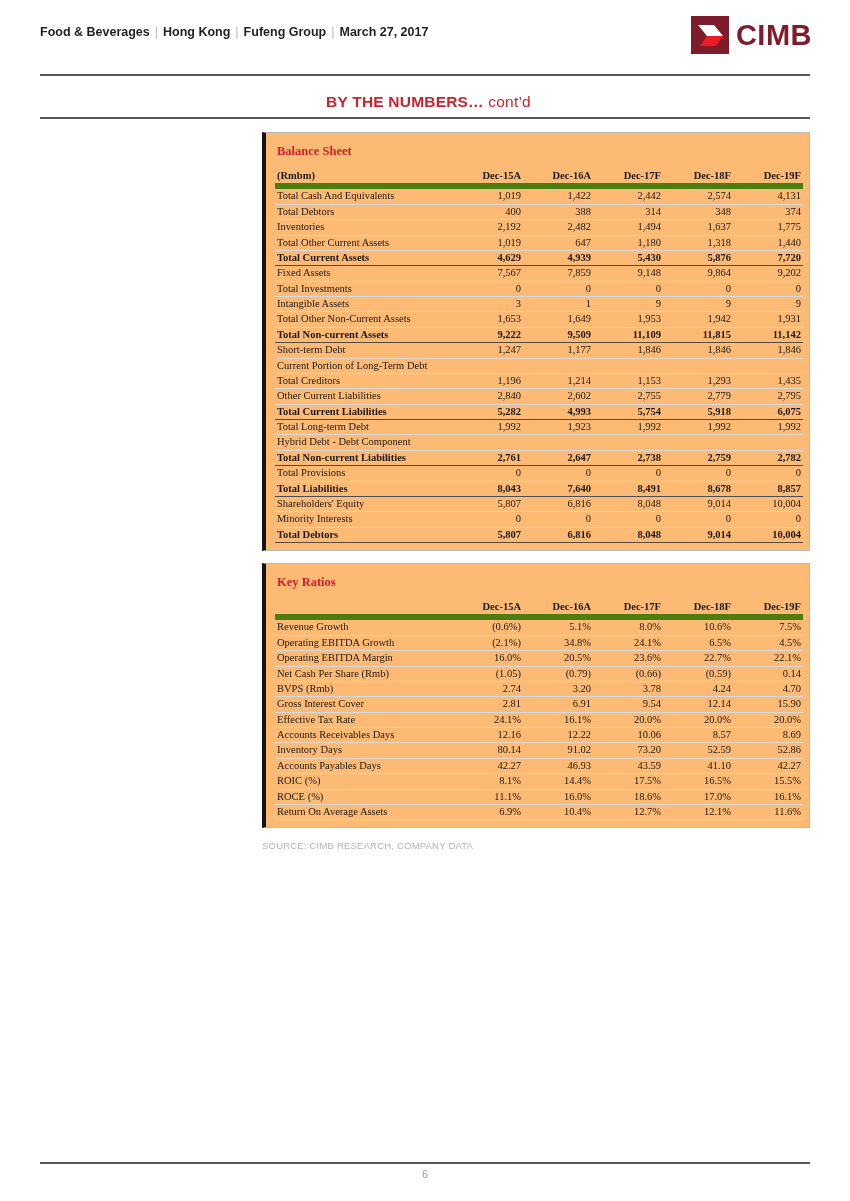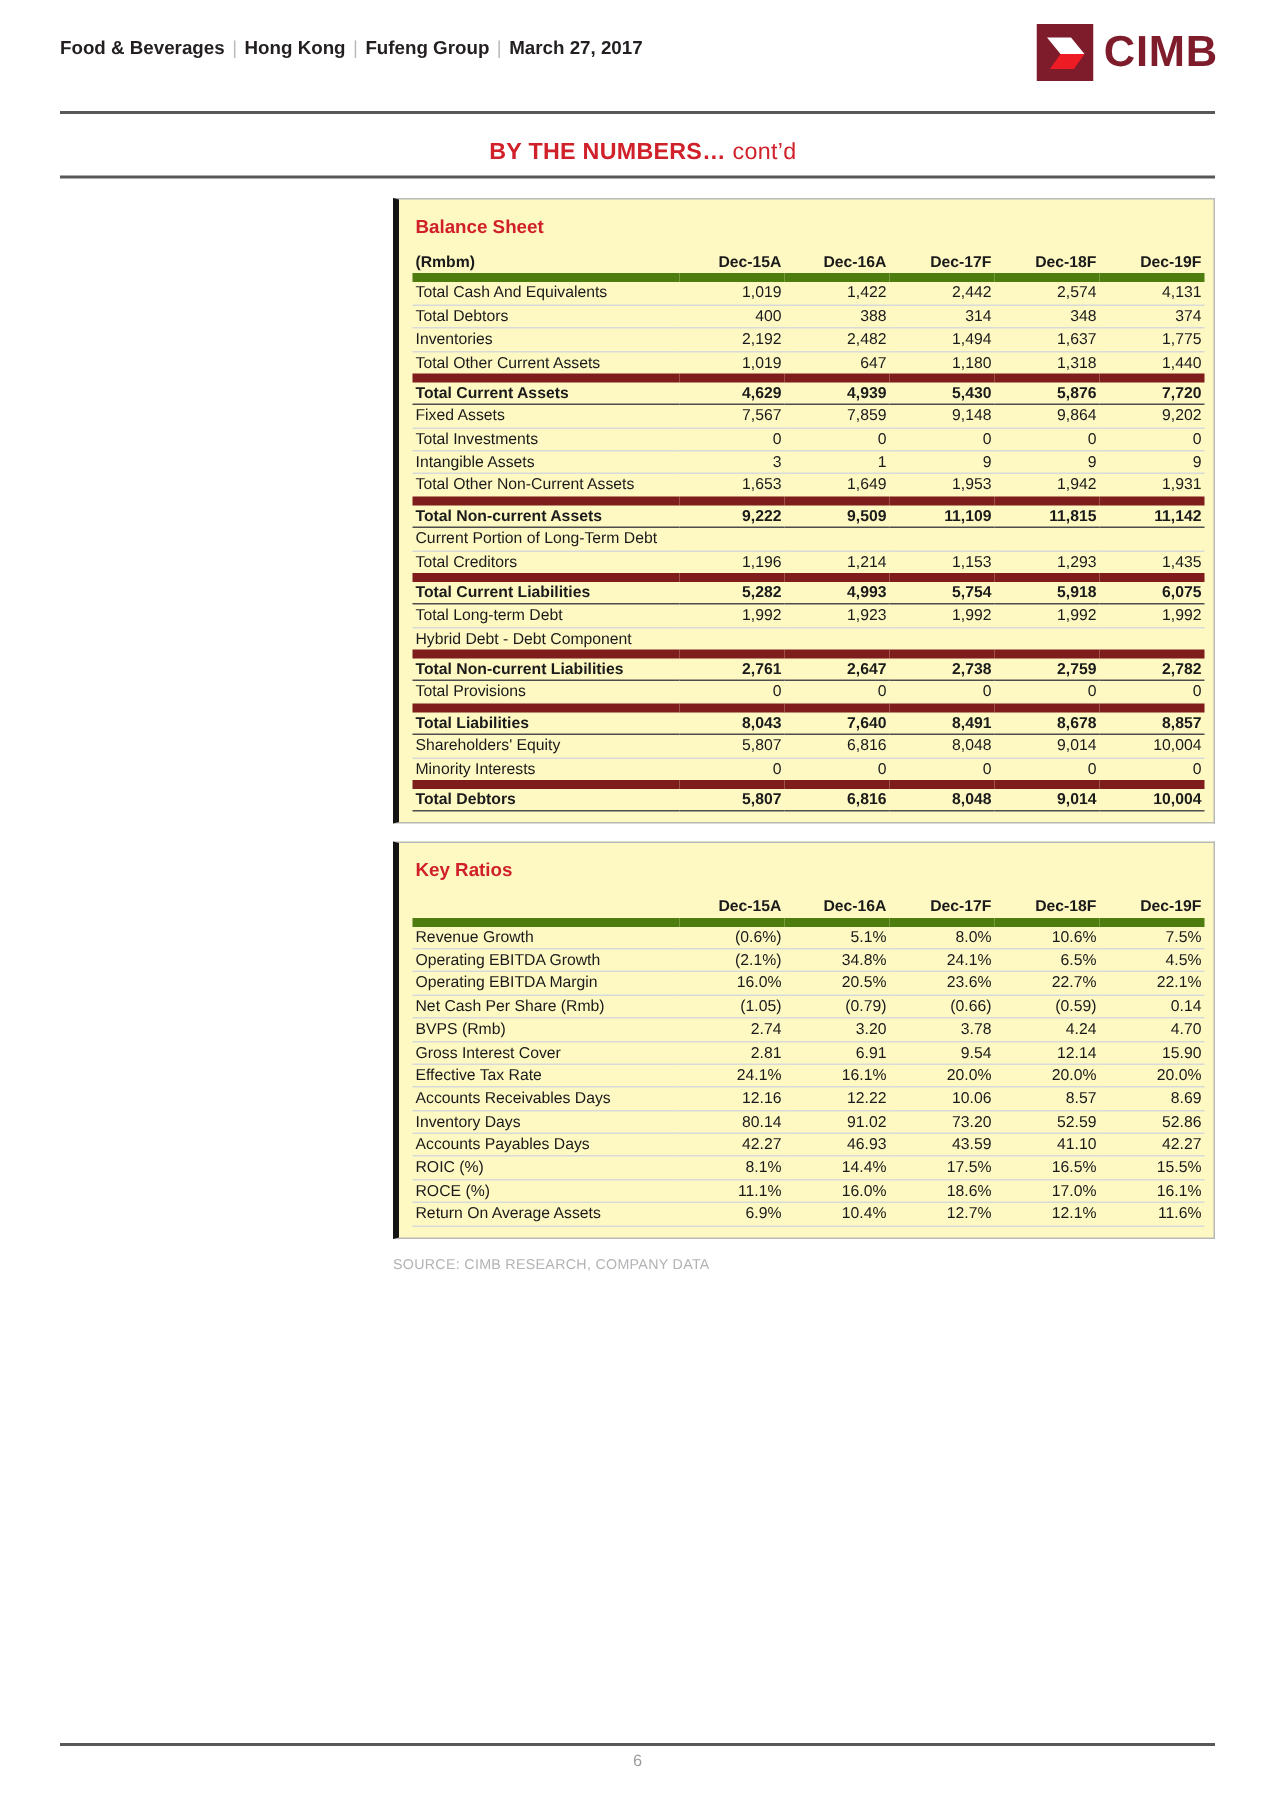--- a/index.html
+++ b/index.html
@@ -14,29 +14,29 @@
   .breadcrumb { font-size: 12.5px; font-weight: bold; padding-top: 9px; white-space: nowrap; }
   .sep { color: #b9bbbd; font-weight: normal; padding: 0 5px; }
   .logo { display: flex; align-items: center; gap: 7px; text-align: center; }
   .logo-text { font-size: 29px; font-weight: bold; color: var(--logo-maroon, #7F1C2B); letter-spacing: 0.5px; line-height: 1; }
   .rule { height: 2px; background: var(--rule-gray, #57585a); margin: 14px 40px 0 40px; }
   .section-title { margin: 17px 40px 0 47px; font-size: 15.5px; color: var(--accent-red, #D0202A); letter-spacing: 0.2px; text-align: center; }
   .st-main { font-weight: bold; }
   .rule-title { margin-top: 6px; }
   .content { margin: 13px 40px 0 262px; width: 548px; }
   .table-box { border: 1px solid #b7b9bb; border-left: 4px solid #141414;
-    padding: 9px 6px 7px 9px; margin-bottom: 12px; background: #fef9c3; }
+    padding: 9px 6px 7px 9px; margin-bottom: 12px; background: #fdba74; font-family: Liberation Serif, serif; }
   .box-title { color: var(--accent-red, #D0202A); font-weight: bold; font-size: 12.5px; margin: 2px 0 10px 2px; }
   table { width: 100%; border-collapse: collapse; font-size: 10.5px; color: #1a1a1a; }
   td { padding: 1px 2px; line-height: 1.18; vertical-align: bottom; }
   .label-cell { text-align: left; width: 178px; }
   .num-cell { text-align: right; width: 70px; }
   thead td { font-weight: bold; border-bottom: 6px solid #4d7c0f; }
   tbody td { border-bottom: 1px solid #d8d9da; }
-  tbody tr.total-row td { font-weight: bold; border-top: 6px solid #7f1d1d; border-bottom: 1px solid #4d4d4f; }
+  tbody tr.total-row td { font-weight: bold; border-top: 1px solid #7f1d1d; border-bottom: 1px solid #4d4d4f; }
   .source-note { text-align: left; color: #b1b3b6; font-size: 9.5px; margin: 1px 2px 0 0; letter-spacing: 0.2px; }
   .footer-rule { position: absolute; left: 40px; right: 40px; top: 1162px; height: 2px; background: var(--rule-gray, #57585a); }
   .page-number { position: absolute; top: 1168px; left: 0; right: 0; text-align: center; color: #9b9da0; font-size: 11px; }
   .logo-sq { fill: var(--logo-maroon, #7F1C2B); }
   .logo-arrow-top { fill: #ffffff; }
   .logo-arrow-bottom { fill: var(--logo-bright-red, #ED1C24); }
 </style>
 </head>
 <body>
 
@@ -155,34 +155,50 @@
             </tr>
             <tr class="total-row">
               <td class="label-cell">Total Non-current Assets</td>
               <td class="num-cell">9,222</td>
               <td class="num-cell">9,509</td>
               <td class="num-cell">11,109</td>
               <td class="num-cell">11,815</td>
               <td class="num-cell">11,142</td>
             </tr>
             <tr>
+              <td class="label-cell">Short-term Debt</td>
+              <td class="num-cell">1,247</td>
+              <td class="num-cell">1,177</td>
+              <td class="num-cell">1,846</td>
+              <td class="num-cell">1,846</td>
+              <td class="num-cell">1,846</td>
+            </tr>
+            <tr>
               <td class="label-cell">Current Portion of Long-Term Debt</td>
               <td class="num-cell"></td>
               <td class="num-cell"></td>
               <td class="num-cell"></td>
               <td class="num-cell"></td>
               <td class="num-cell"></td>
             </tr>
             <tr>
               <td class="label-cell">Total Creditors</td>
               <td class="num-cell">1,196</td>
               <td class="num-cell">1,214</td>
               <td class="num-cell">1,153</td>
               <td class="num-cell">1,293</td>
               <td class="num-cell">1,435</td>
+            </tr>
+            <tr>
+              <td class="label-cell">Other Current Liabilities</td>
+              <td class="num-cell">2,840</td>
+              <td class="num-cell">2,602</td>
+              <td class="num-cell">2,755</td>
+              <td class="num-cell">2,779</td>
+              <td class="num-cell">2,795</td>
             </tr>
             <tr class="total-row">
               <td class="label-cell">Total Current Liabilities</td>
               <td class="num-cell">5,282</td>
               <td class="num-cell">4,993</td>
               <td class="num-cell">5,754</td>
               <td class="num-cell">5,918</td>
               <td class="num-cell">6,075</td>
             </tr>
             <tr>

